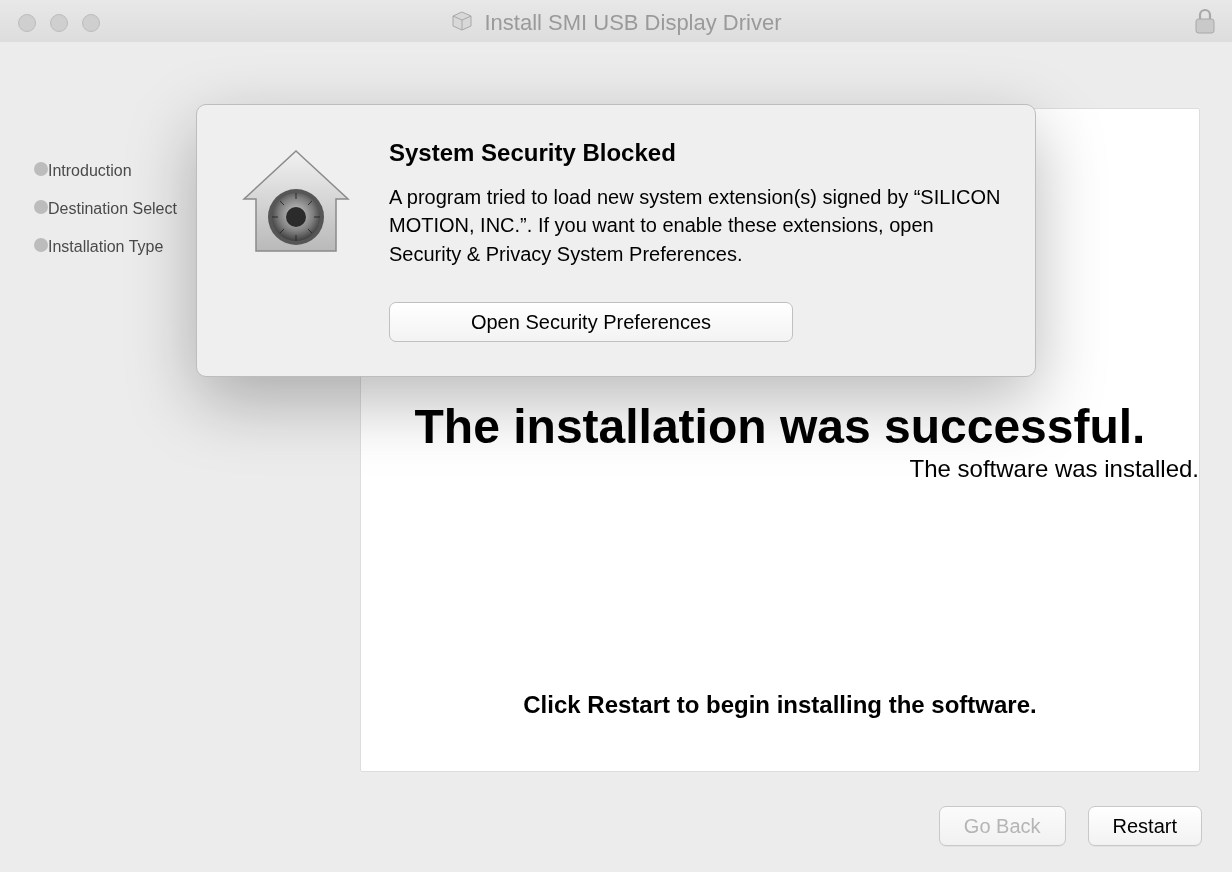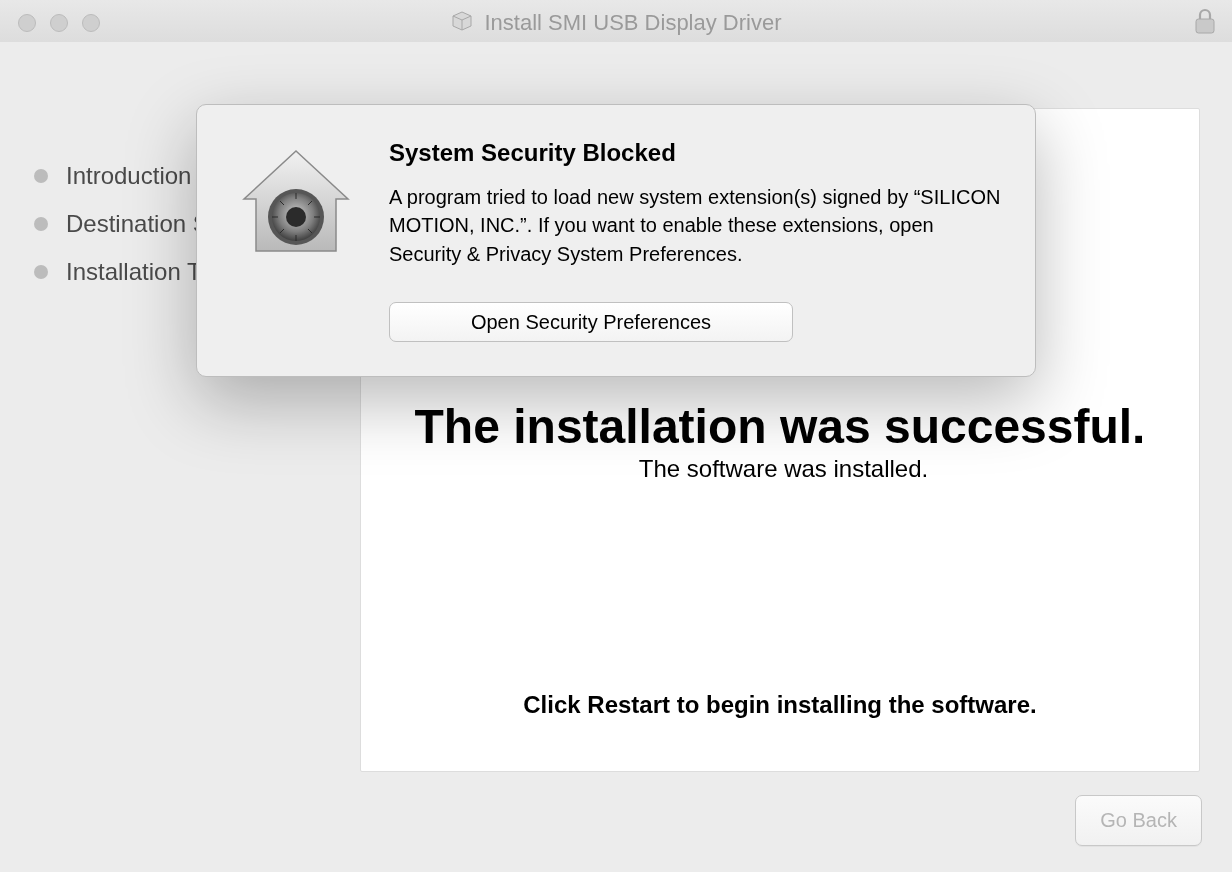--- a/index.html
+++ b/index.html
@@ -50,23 +50,21 @@
   .sidebar {
     position: absolute;
     top: 120px;
     left: 34px;
     display: flex;
     flex-direction: column;
     gap: 20px;
   }
   .step {
     display: flex;
-    align-items: center;
-    gap: 18px;
-    font-size: 24px;
+    font-size: 16px;
     color: #4a4a4a;
     white-space: nowrap;
   }
   .step .dot { width: 14px; height: 14px; border-radius: 50%; background: #bcbcbc; flex-shrink: 0; }
   .step.active .dot { background: #007aff; }
   .step.active .step-label { font-weight: 700; color: #2b2b2b; }
 
   
   .content-panel {
     position: absolute;
@@ -85,21 +83,21 @@
     left: 0; right: 0;
     text-align: center;
     font-size: 48px;
     font-weight: 700;
     color: #000;
   }
   .content-panel .success-sub {
     position: absolute;
     top: 346px;
     left: 7px; right: 0;
-    text-align: center;
+    text-align: right;
     font-size: 24px;
     color: #000;
   }
   .content-panel .restart-hint {
     position: absolute;
     bottom: 52px;
     left: 0; right: 0;
     text-align: center;
     font-size: 24px;
     font-weight: 700;
@@ -108,21 +106,21 @@
 
   
   .footer-buttons {
     position: absolute;
     bottom: 26px;
     right: 30px;
     display: flex;
     gap: 22px;
   }
   .mac-btn {
-    height: 51px;
+    height: 40px;
     padding: 3px 24px;
     border-radius: 7px;
     background: linear-gradient(#ffffff, #f2f2f2);
     border: 1px solid #c8c8c8;
     font-size: 20px;
     color: #000;
     box-shadow: 0 1px 0 rgba(0,0,0,0.04);
     cursor: pointer;
     display: inline-flex;
     align-items: center;
@@ -216,20 +214,21 @@
   </div>
 
   <div class="content-panel">
     <div class="success-title">The installation was successful.</div>
     <div class="success-sub">The software was installed.</div>
     <div class="restart-hint">Click Restart to begin installing the software.</div>
   </div>
 
   <div class="footer-buttons">
     <button class="mac-btn disabled">Go Back</button>
+    <button class="mac-btn">Restart</button>
   </div>
 
   <div class="sheet">
     <div class="icon-col">
       <span>
         <svg width="120" height="120" viewBox="0 0 120 120">
           <defs>
             <radialGradient id="dial" cx="50%" cy="45%" r="55%">
               <stop offset="0%" stop-color="#cfcfcf"></stop>
               <stop offset="65%" stop-color="#7f7f7f"></stop>

